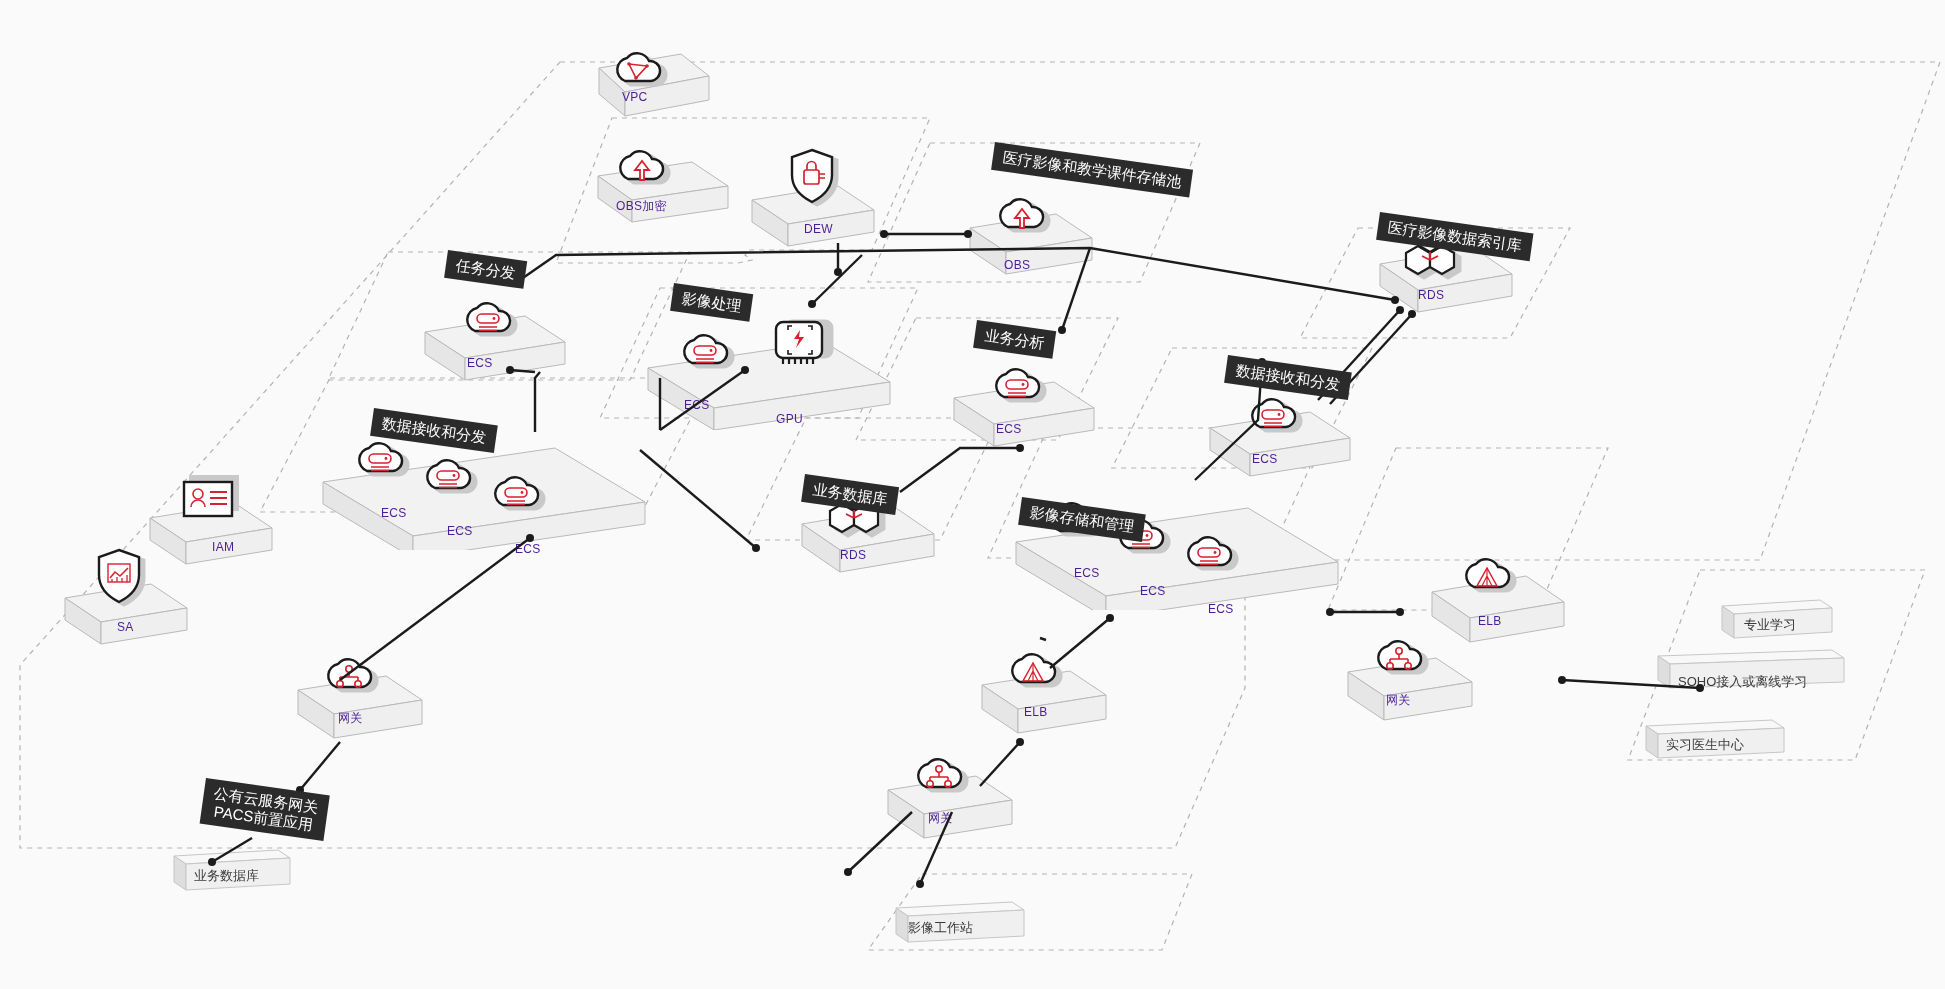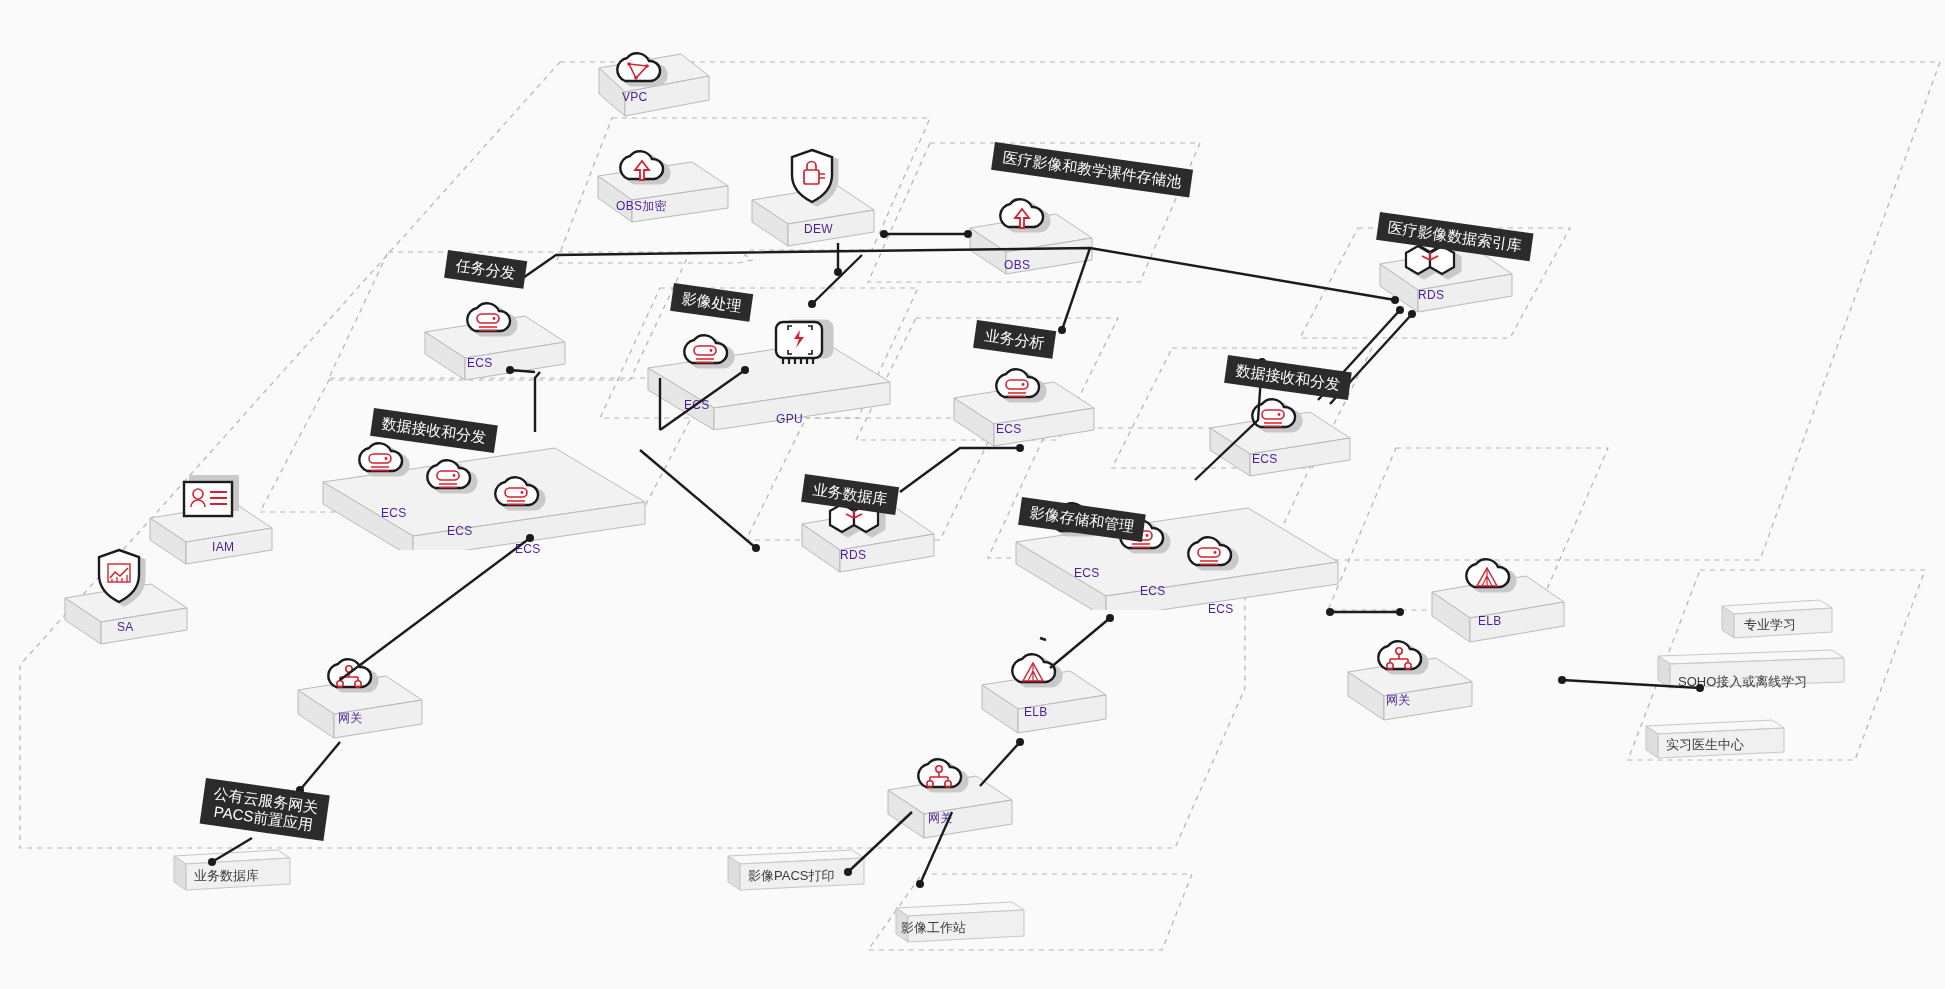--- a/index.html
+++ b/index.html
@@ -505,36 +505,28 @@
 
     <div class="plate" style="left:168px;top:848px;">
       <svg width="130" height="48">
         <polygon points="6,8 110,2 122,10 18,16" fill="#f8f8f8" stroke="#c6c6c6"></polygon>
         <polygon points="6,8 18,16 18,42 6,34" fill="#dedede" stroke="#c6c6c6"></polygon>
         <polygon points="18,16 122,10 122,36 18,42" fill="#f0f0f0" stroke="#c6c6c6"></polygon>
       </svg>
       <div class="caption" style="left:26px;top:19px;">业务数据库</div>
     </div>
 
-    <div class="plate" style="left:722px;top:848px;">
-      <svg width="150" height="48">
-        <polygon points="6,8 130,2 142,10 18,16" fill="#f8f8f8" stroke="#c6c6c6"></polygon>
-        <polygon points="6,8 18,16 18,42 6,34" fill="#dedede" stroke="#c6c6c6"></polygon>
-        <polygon points="18,16 142,10 142,36 18,42" fill="#f0f0f0" stroke="#c6c6c6"></polygon>
-      </svg>
-      <div class="caption" style="left:26px;top:19px;">影像PACS打印</div>
-    </div>
 
     <div class="plate" style="left:890px;top:900px;">
       <svg width="140" height="48">
         <polygon points="6,8 122,2 134,10 18,16" fill="#f8f8f8" stroke="#c6c6c6"></polygon>
         <polygon points="6,8 18,16 18,42 6,34" fill="#dedede" stroke="#c6c6c6"></polygon>
         <polygon points="18,16 134,10 134,36 18,42" fill="#f0f0f0" stroke="#c6c6c6"></polygon>
       </svg>
-      <div class="caption" style="left:11px;top:19px;text-align:right;">影像工作站</div>
+      <div class="caption" style="left:18px;top:19px;text-align:right;">影像工作站</div>
     </div>
 
 
     <div class="plate" style="left:1716px;top:598px;">
       <svg width="124" height="46">
         <polygon points="6,8 104,2 116,10 18,16" fill="#f8f8f8" stroke="#c6c6c6"></polygon>
         <polygon points="6,8 18,16 18,40 6,32" fill="#dedede" stroke="#c6c6c6"></polygon>
         <polygon points="18,16 116,10 116,34 18,40" fill="#f0f0f0" stroke="#c6c6c6"></polygon>
       </svg>
       <div class="caption" style="left:28px;top:18px;">专业学习</div>

